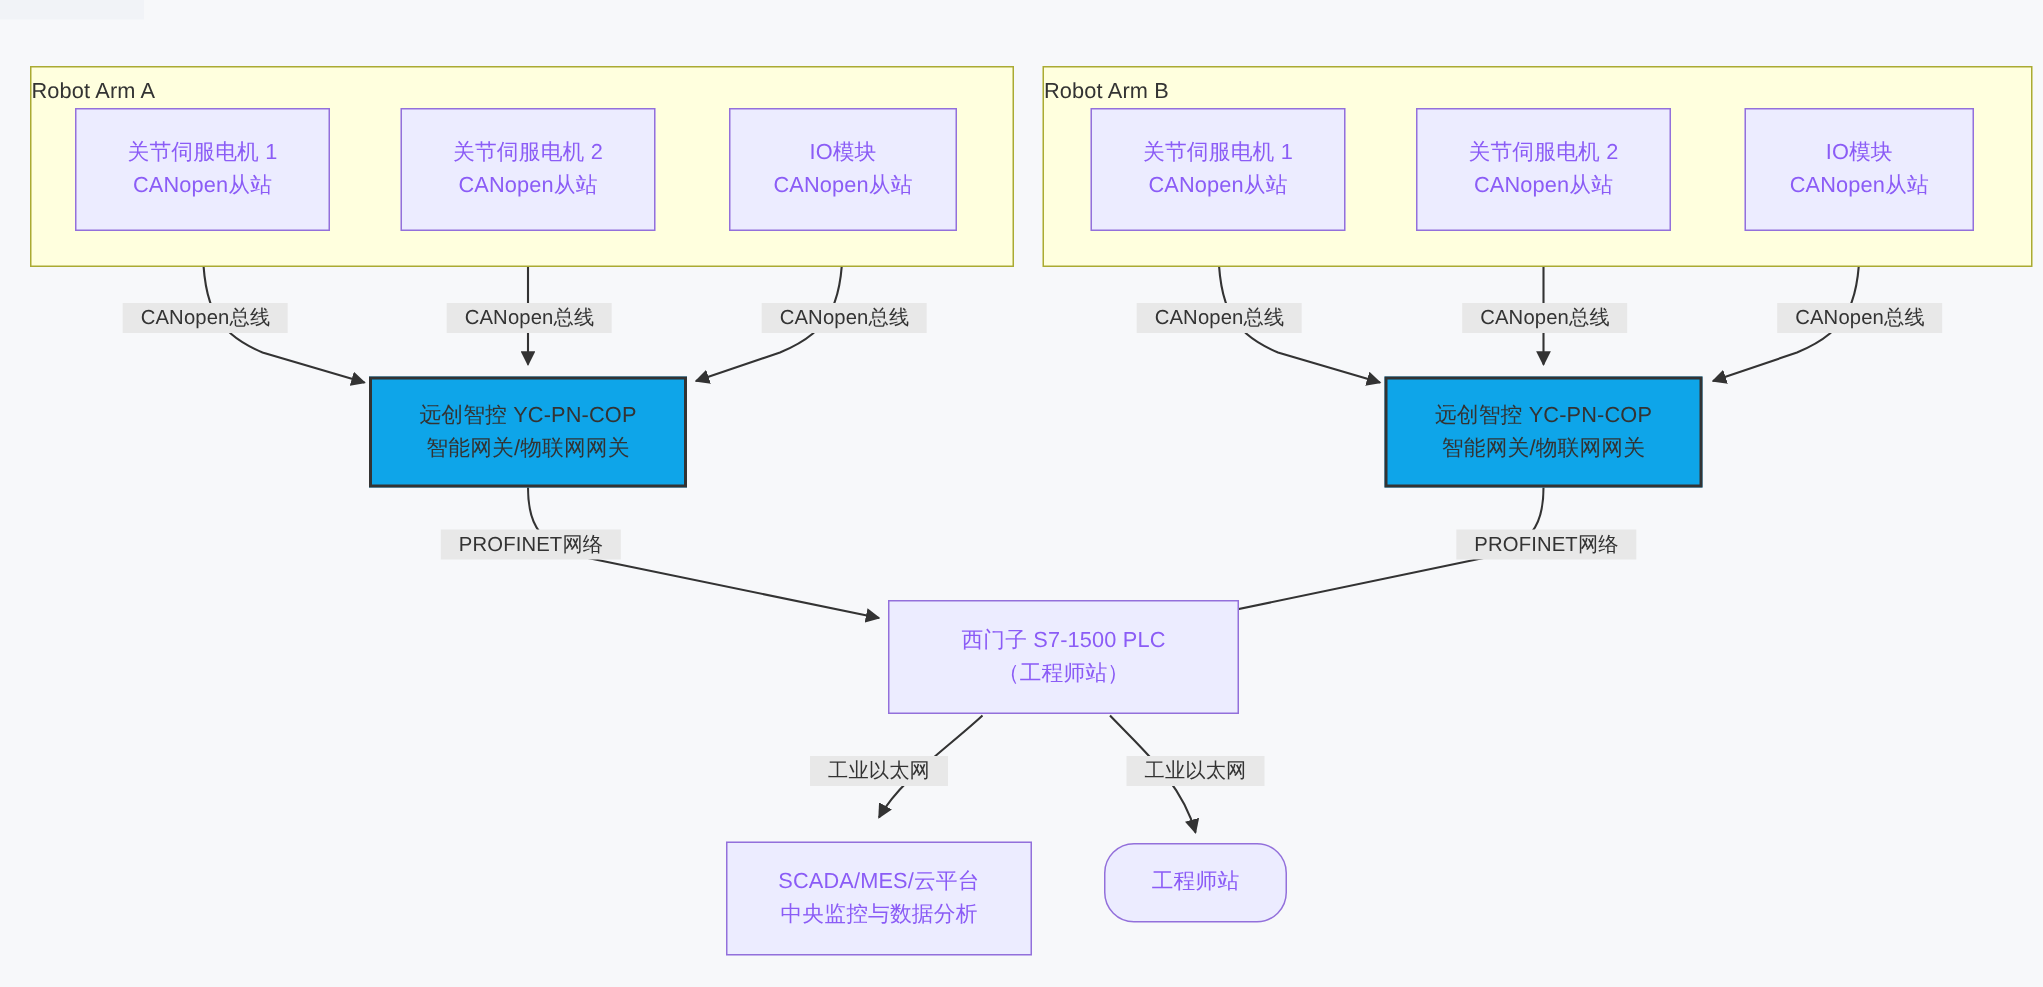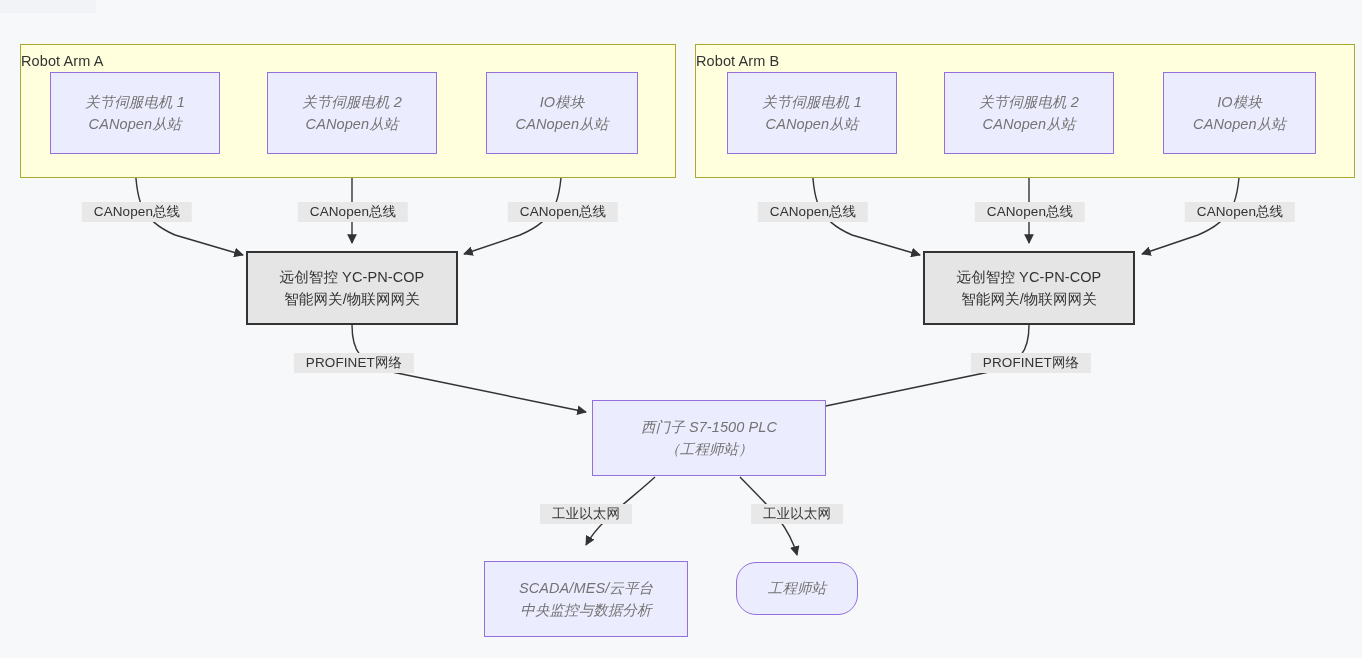--- a/index.html
+++ b/index.html
@@ -56,25 +56,24 @@
     align-items: center;
     justify-content: center;
     text-align: center;
     line-height: 1.55;
     font-size: 14.5px;
     letter-spacing: 0.1px;
   }
   .node-lav {
     background: #ececff;
     border: 1.3px solid #9370db;
-    color: #737373;
-    font-style: italic;
+    color: #8b5cf6;
   }
   .node-gw {
-    background: #e5e5e5;
+    background: #0ea5e9;
     border: 2.6px solid #333333;
     color: #333333;
   }
   .node .line { display: block; white-space: nowrap; }
   .edge-label {
     position: absolute;
     background: #e8e8e8;
     color: #333333;
     font-size: 13.5px;
     line-height: 1.35;

